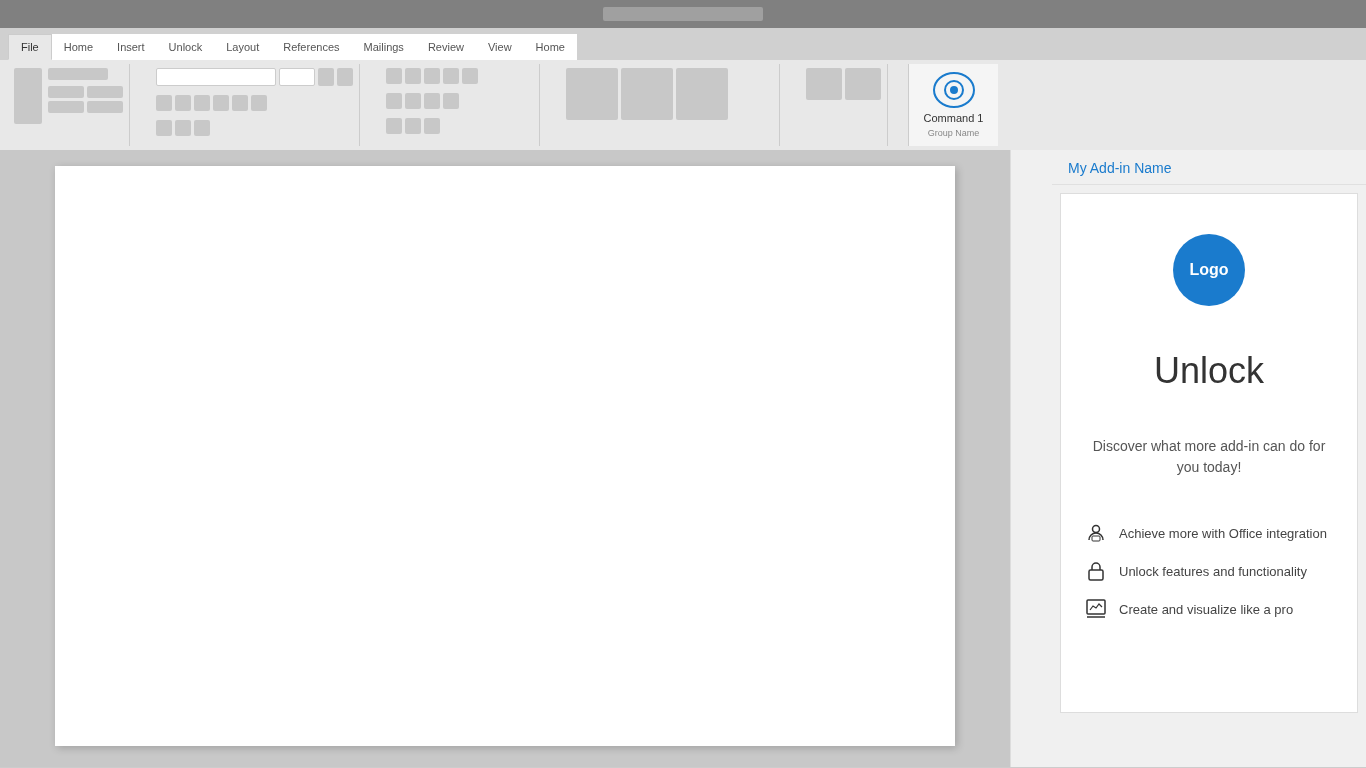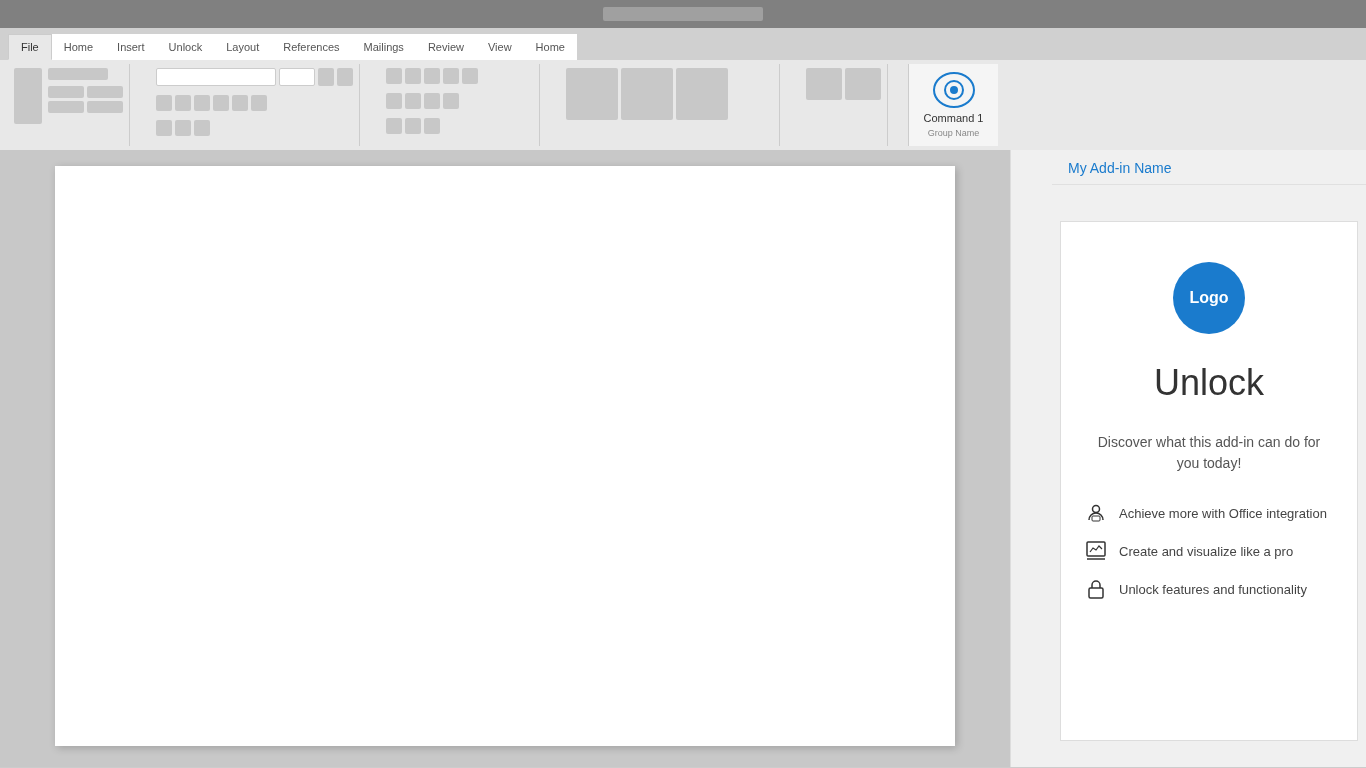--- a/index.html
+++ b/index.html
@@ -143,22 +143,21 @@
     }
     .addin-card {
       background: white;
       border: 1px solid #ddd;
       width: 310px;
       min-height: 520px;
       display: flex;
       flex-direction: column;
       align-items: center;
       padding: 40px 24px 32px;
-      gap: 0;
-      margin-top: 28px;
+      gap: 16px;
     }
     .addin-logo {
       width: 72px;
       height: 72px;
       border-radius: 50%;
       background: #1a7bcd;
       display: flex;
       align-items: center;
       justify-content: center;
       color: white;
@@ -364,55 +363,55 @@
 
   <div class="sidebar">
     <div class="sidebar-header">My Add-in Name</div>
     <div class="sidebar-content">
       <div class="addin-card">
 
         <div class="addin-logo">Logo</div>
 
         <div class="addin-welcome">Unlock</div>
 
-        <div class="addin-description">Discover what this add-in can do for you today!</div>
+        <div class="addin-description">Discover what more add-in can do for you today!</div>
 
         <div class="addin-features">
           <div class="addin-feature">
             <div class="feature-icon">
 
               <svg width="20" height="20" viewBox="0 0 20 20" fill="none">
                 <circle cx="10" cy="6" r="3.5" stroke="#333" stroke-width="1.5" fill="none"></circle>
                 <path d="M3 17c0-3.866 3.134-7 7-7s7 3.134 7 7" stroke="#333" stroke-width="1.5" fill="none"></path>
                 <rect x="6" y="13" width="8" height="5" rx="1" stroke="#333" stroke-width="1" fill="none"></rect>
               </svg>
             </div>
             <span>Achieve more with Office integration</span>
           </div>
           <div class="addin-feature">
             <div class="feature-icon">
 
+              <svg width="18" height="20" viewBox="0 0 18 20" fill="none">
+                <rect x="2" y="9" width="14" height="10" rx="1.5" stroke="#333" stroke-width="1.5" fill="none"></rect>
+                <path d="M5 9V6a4 4 0 018 0v3" stroke="#333" stroke-width="1.5" fill="none"></path>
+              </svg>
+            </div>
+            <span>Unlock features and functionality</span>
+          </div>
+          <div class="addin-feature">
+            <div class="feature-icon">
+
               <svg width="20" height="20" viewBox="0 0 20 20" fill="none">
                 <rect x="1" y="1" width="18" height="14" rx="1" stroke="#333" stroke-width="1.5" fill="none"></rect>
                 <line x1="1" y1="18" x2="19" y2="18" stroke="#333" stroke-width="1.5"></line>
                 <path d="M4 11 L7 7 L10 9 L13 5 L16 8" stroke="#333" stroke-width="1.2" fill="none"></path>
               </svg>
             </div>
             <span>Create and visualize like a pro</span>
           </div>
-          <div class="addin-feature">
-            <div class="feature-icon">
-
-              <svg width="18" height="20" viewBox="0 0 18 20" fill="none">
-                <rect x="2" y="9" width="14" height="10" rx="1.5" stroke="#333" stroke-width="1.5" fill="none"></rect>
-                <path d="M5 9V6a4 4 0 018 0v3" stroke="#333" stroke-width="1.5" fill="none"></path>
-              </svg>
-            </div>
-            <span>Unlock features and functionality</span>
-          </div>
         </div>
 
       </div>
     </div>
   </div>
 </div>
 
 <div class="status-bar">
   
   

